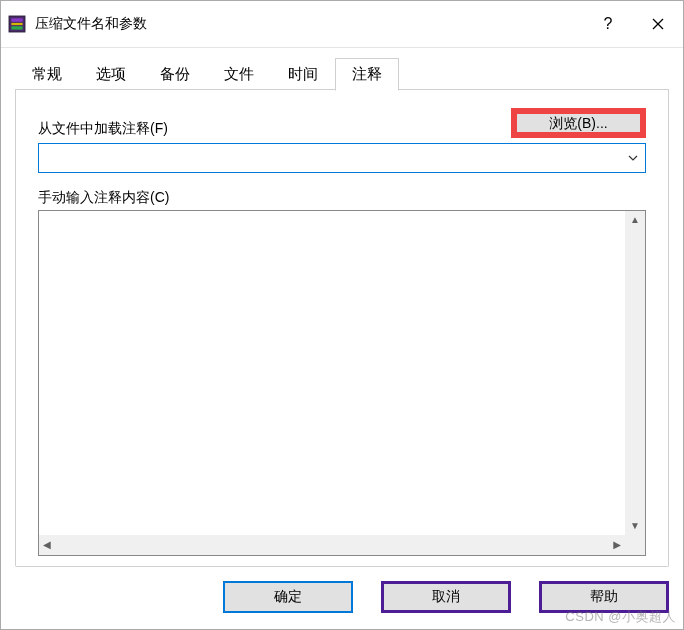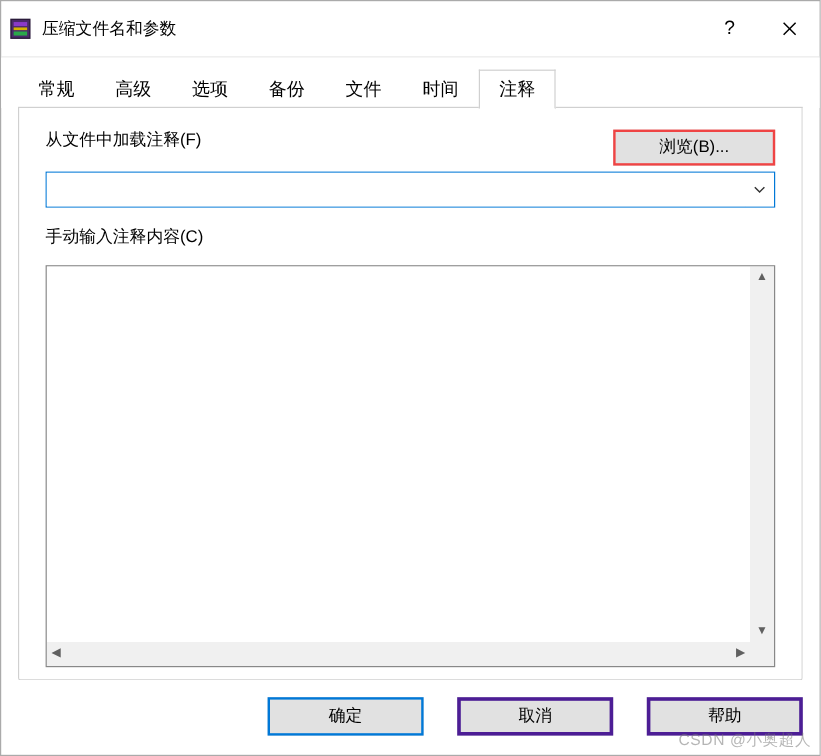--- a/index.html
+++ b/index.html
@@ -93,33 +93,33 @@
     border-top: none;
     margin: 0 14px 14px 14px;
     padding: 18px 22px 10px 22px;
     display: flex;
     flex-direction: column;
     border-bottom-left-radius: 2px;
     border-bottom-right-radius: 2px;
   }
   .row1 {
     display: flex;
-    align-items: flex-start;
+    align-items: flex-end;
     justify-content: space-between;
     margin-bottom: 5px;
   }
   .label {
     font-size: 14px;
     color: #000;
   }
   .browse-btn {
     width: 135px;
     height: 30px;
     background: #e1e1e1;
-    border: 2px solid #ef4444;
+    border: 6px solid #ef4444;
     font-size: 14px;
     font-family: inherit;
     text-align: center;
   }
   .combo {
     display: flex;
     border: 1px solid #0078d7;
     height: 30px;
     margin-bottom: 16px;
   }
@@ -230,42 +230,41 @@
     <button class="titlebar-btn close">
       <svg viewBox="0 0 12 12">
           <line x1="1" y1="1" x2="11" y2="11" stroke="#000" stroke-width="1.2"></line>
           <line x1="11" y1="1" x2="1" y2="11" stroke="#000" stroke-width="1.2"></line>
         </svg>
     </button>
   </div>
 
   <div class="tabs">
     <div class="tab">常规</div>
-    <div class="tab">高级</div>
     <div class="tab">选项</div>
     <div class="tab">备份</div>
     <div class="tab">文件</div>
     <div class="tab">时间</div>
     <div class="tab active">注释</div>
   </div>
 
   <div class="tab-panel">
     <div class="row1">
       <span class="label">从文件中加载注释(F)</span>
       <button class="browse-btn">浏览(B)...</button>
     </div>
     <div class="combo">
       <input class="combo-input" type="text" value="" style="">
       <div class="combo-drop">
         <svg width="10" height="6" viewBox="0 0 10 6">
             <polyline points="1,1 5,5 9,1" fill="none" stroke="#333" stroke-width="1.2"></polyline>
           </svg>
       </div>
     </div>
-    <span class="label" style="margin-bottom:14px;">手动输入注释内容(C)</span>
+    <span class="label" style="margin-bottom:3px;">手动输入注释内容(C)</span>
     <div class="textarea-wrap">
       <div class="textarea-body">
         <div class="textarea-main"></div>
         <div class="v-scroll">
           <span class="scroll-arrow">▲</span>
           <span class="scroll-arrow">▼</span>
         </div>
       </div>
       <div class="h-scroll">
         <div class="h-scroll-track">

